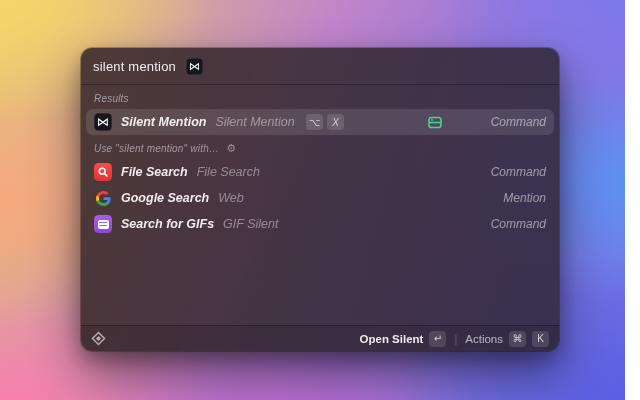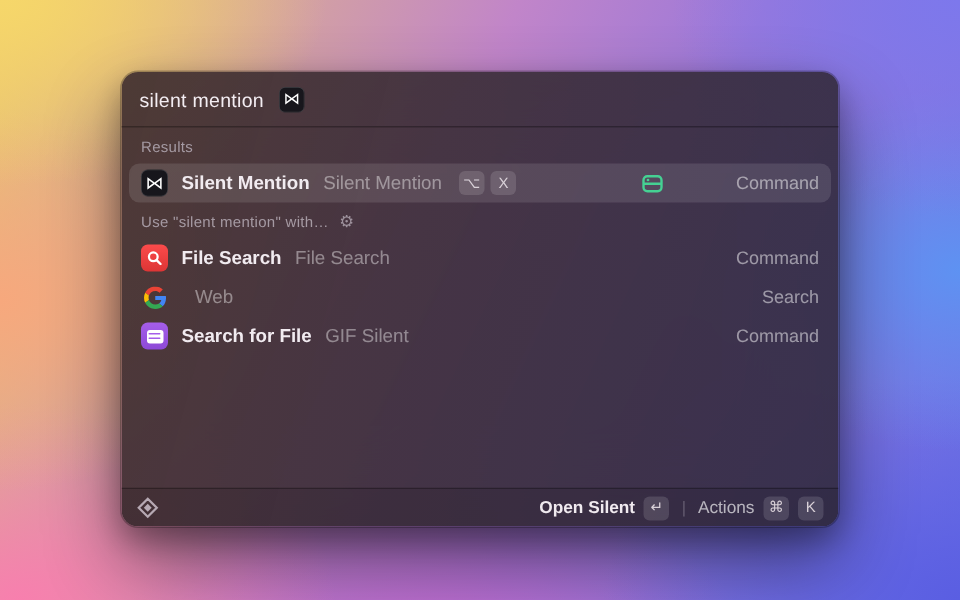--- a/index.html
+++ b/index.html
@@ -1,27 +1,28 @@
 <!DOCTYPE html>
 <html style="--command-green: #45d193; --file-red: #fb4b4b; --gif-purple: #a55eea;"><head>
 <meta charset="utf-8">
 <style>
   html,body{margin:0;padding:0;}
   .stage{
-    position:relative;width:640px;height:400px;overflow:hidden;
+    position:relative;width:589px;height:400px;overflow:hidden;
     font-family:"Liberation Sans","DejaVu Sans",sans-serif;
     background:
       radial-gradient(ellipse 55% 50% at 0% 0%, #f6d76a 0%, rgba(246,215,106,0) 62%),
       radial-gradient(ellipse 45% 55% at 0% 50%, #f7a87d 0%, rgba(247,168,125,0) 58%),
       radial-gradient(ellipse 55% 55% at 2% 100%, #f87fae 0%, rgba(248,127,174,0) 60%),
       radial-gradient(ellipse 50% 60% at 100% 0%, #7d78ec 0%, rgba(125,120,236,0) 60%),
       radial-gradient(ellipse 45% 55% at 100% 45%, #5e92f2 0%, rgba(94,146,242,0) 55%),
       radial-gradient(ellipse 60% 60% at 100% 100%, #5a5ee2 0%, rgba(90,94,226,0) 62%),
       radial-gradient(ellipse 55% 45% at 45% 108%, #c66ad0 0%, rgba(198,106,208,0) 60%),
       linear-gradient(115deg,#ecc76c 0%,#c185c9 42%,#9b78da 62%,#6a72e6 100%);
+    padding-left: 36px;
   }
   .window{
     position:absolute;left:81px;top:48px;width:478px;height:303px;
     border-radius:11px;
     background:linear-gradient(105deg, rgba(66,48,48,0.88) 0%, rgba(58,46,56,0.86) 45%, rgba(52,44,66,0.86) 100%), rgba(30,22,30,0.35);
     backdrop-filter:blur(28px) saturate(1.15);
     -webkit-backdrop-filter:blur(28px) saturate(1.15);
     box-shadow:0 0 0 1px rgba(0,0,0,0.25), 0 24px 50px rgba(0,0,0,0.45), 0 8px 20px rgba(0,0,0,0.3);
     display:flex;flex-direction:column;color:#efe9ee;
   }
@@ -40,21 +41,21 @@
   .mention-pill{
     position:relative;margin-left:8px;padding:2px 9px 3px;
     border:1px solid rgba(255,255,255,0.5);border-radius:6px;
     font-size:12.5px;color:#f3edf2;background:rgba(255,255,255,0.04);
   }
   .mention-badge{
     position:absolute;top:-4px;right:-4px;width:7px;height:7px;border-radius:50%;
     background:#8f8591;box-shadow:0 0 0 1.5px rgba(40,30,40,0.9);
   }
   
-  .content{flex:1;padding:0 5px;overflow:hidden;}
+  .content{flex:1;padding:0 5px;overflow:hidden;font-style:italic;}
   .section-label{
     font-size:10px;color:#a59aa3;padding:8px 8px 5px;letter-spacing:.2px;
     display:flex;align-items:center;gap:7px;
   }
   .gear{font-size:11px;color:#9d919c;line-height:1;}
   .row{
     height:26px;display:flex;align-items:center;border-radius:7px;
     padding:0 8px;
   }
   .row.selected{background:rgba(255,255,255,0.11);}
@@ -151,34 +152,35 @@
 
       <div class="row">
         <span class="row-icon icon-plain">
           <svg width="15" height="15" viewBox="0 0 48 48">
             <path fill="#EA4335" d="M24 9.5c3.54 0 6.71 1.22 9.21 3.6l6.85-6.85C35.9 2.38 30.47 0 24 0 14.62 0 6.51 5.38 2.56 13.22l7.98 6.19C12.43 13.72 17.74 9.5 24 9.5z"></path>
             <path fill="#4285F4" d="M46.98 24.55c0-1.57-.15-3.09-.38-4.55H24v9.02h12.94c-.58 2.96-2.26 5.48-4.78 7.18l7.73 6c4.51-4.18 7.09-10.36 7.09-17.65z"></path>
             <path fill="#FBBC05" d="M10.53 28.59c-.48-1.45-.76-2.99-.76-4.59s.27-3.14.76-4.59l-7.98-6.19C.92 16.46 0 20.12 0 24c0 3.88.92 7.54 2.56 10.78l7.97-6.19z"></path>
             <path fill="#34A853" d="M24 48c6.48 0 11.93-2.13 15.89-5.81l-7.73-6c-2.15 1.45-4.92 2.3-8.16 2.3-6.26 0-11.57-4.22-13.47-9.91l-7.98 6.19C6.51 42.62 14.62 48 24 48z"></path>
           </svg>
         </span>
+        <span class="row-title">Google Search</span>
         <span class="row-sub">Web</span>
         <span class="row-right">
-          <span class="accessory">Search</span>
+          <span class="accessory">Mention</span>
         </span>
       </div>
 
       <div class="row">
         <span class="row-icon icon-purple">
           <span class="gif-inner">
               <i></i>
               <i></i>
             </span>
         </span>
-        <span class="row-title">Search for File</span>
+        <span class="row-title">Search for GIFs</span>
         <span class="row-sub">GIF Silent</span>
         <span class="row-right">
           <span class="accessory">Command</span>
         </span>
       </div>
 
     </div>
 
     <div class="footer">
       <svg width="15" height="15" viewBox="0 0 16 16">

